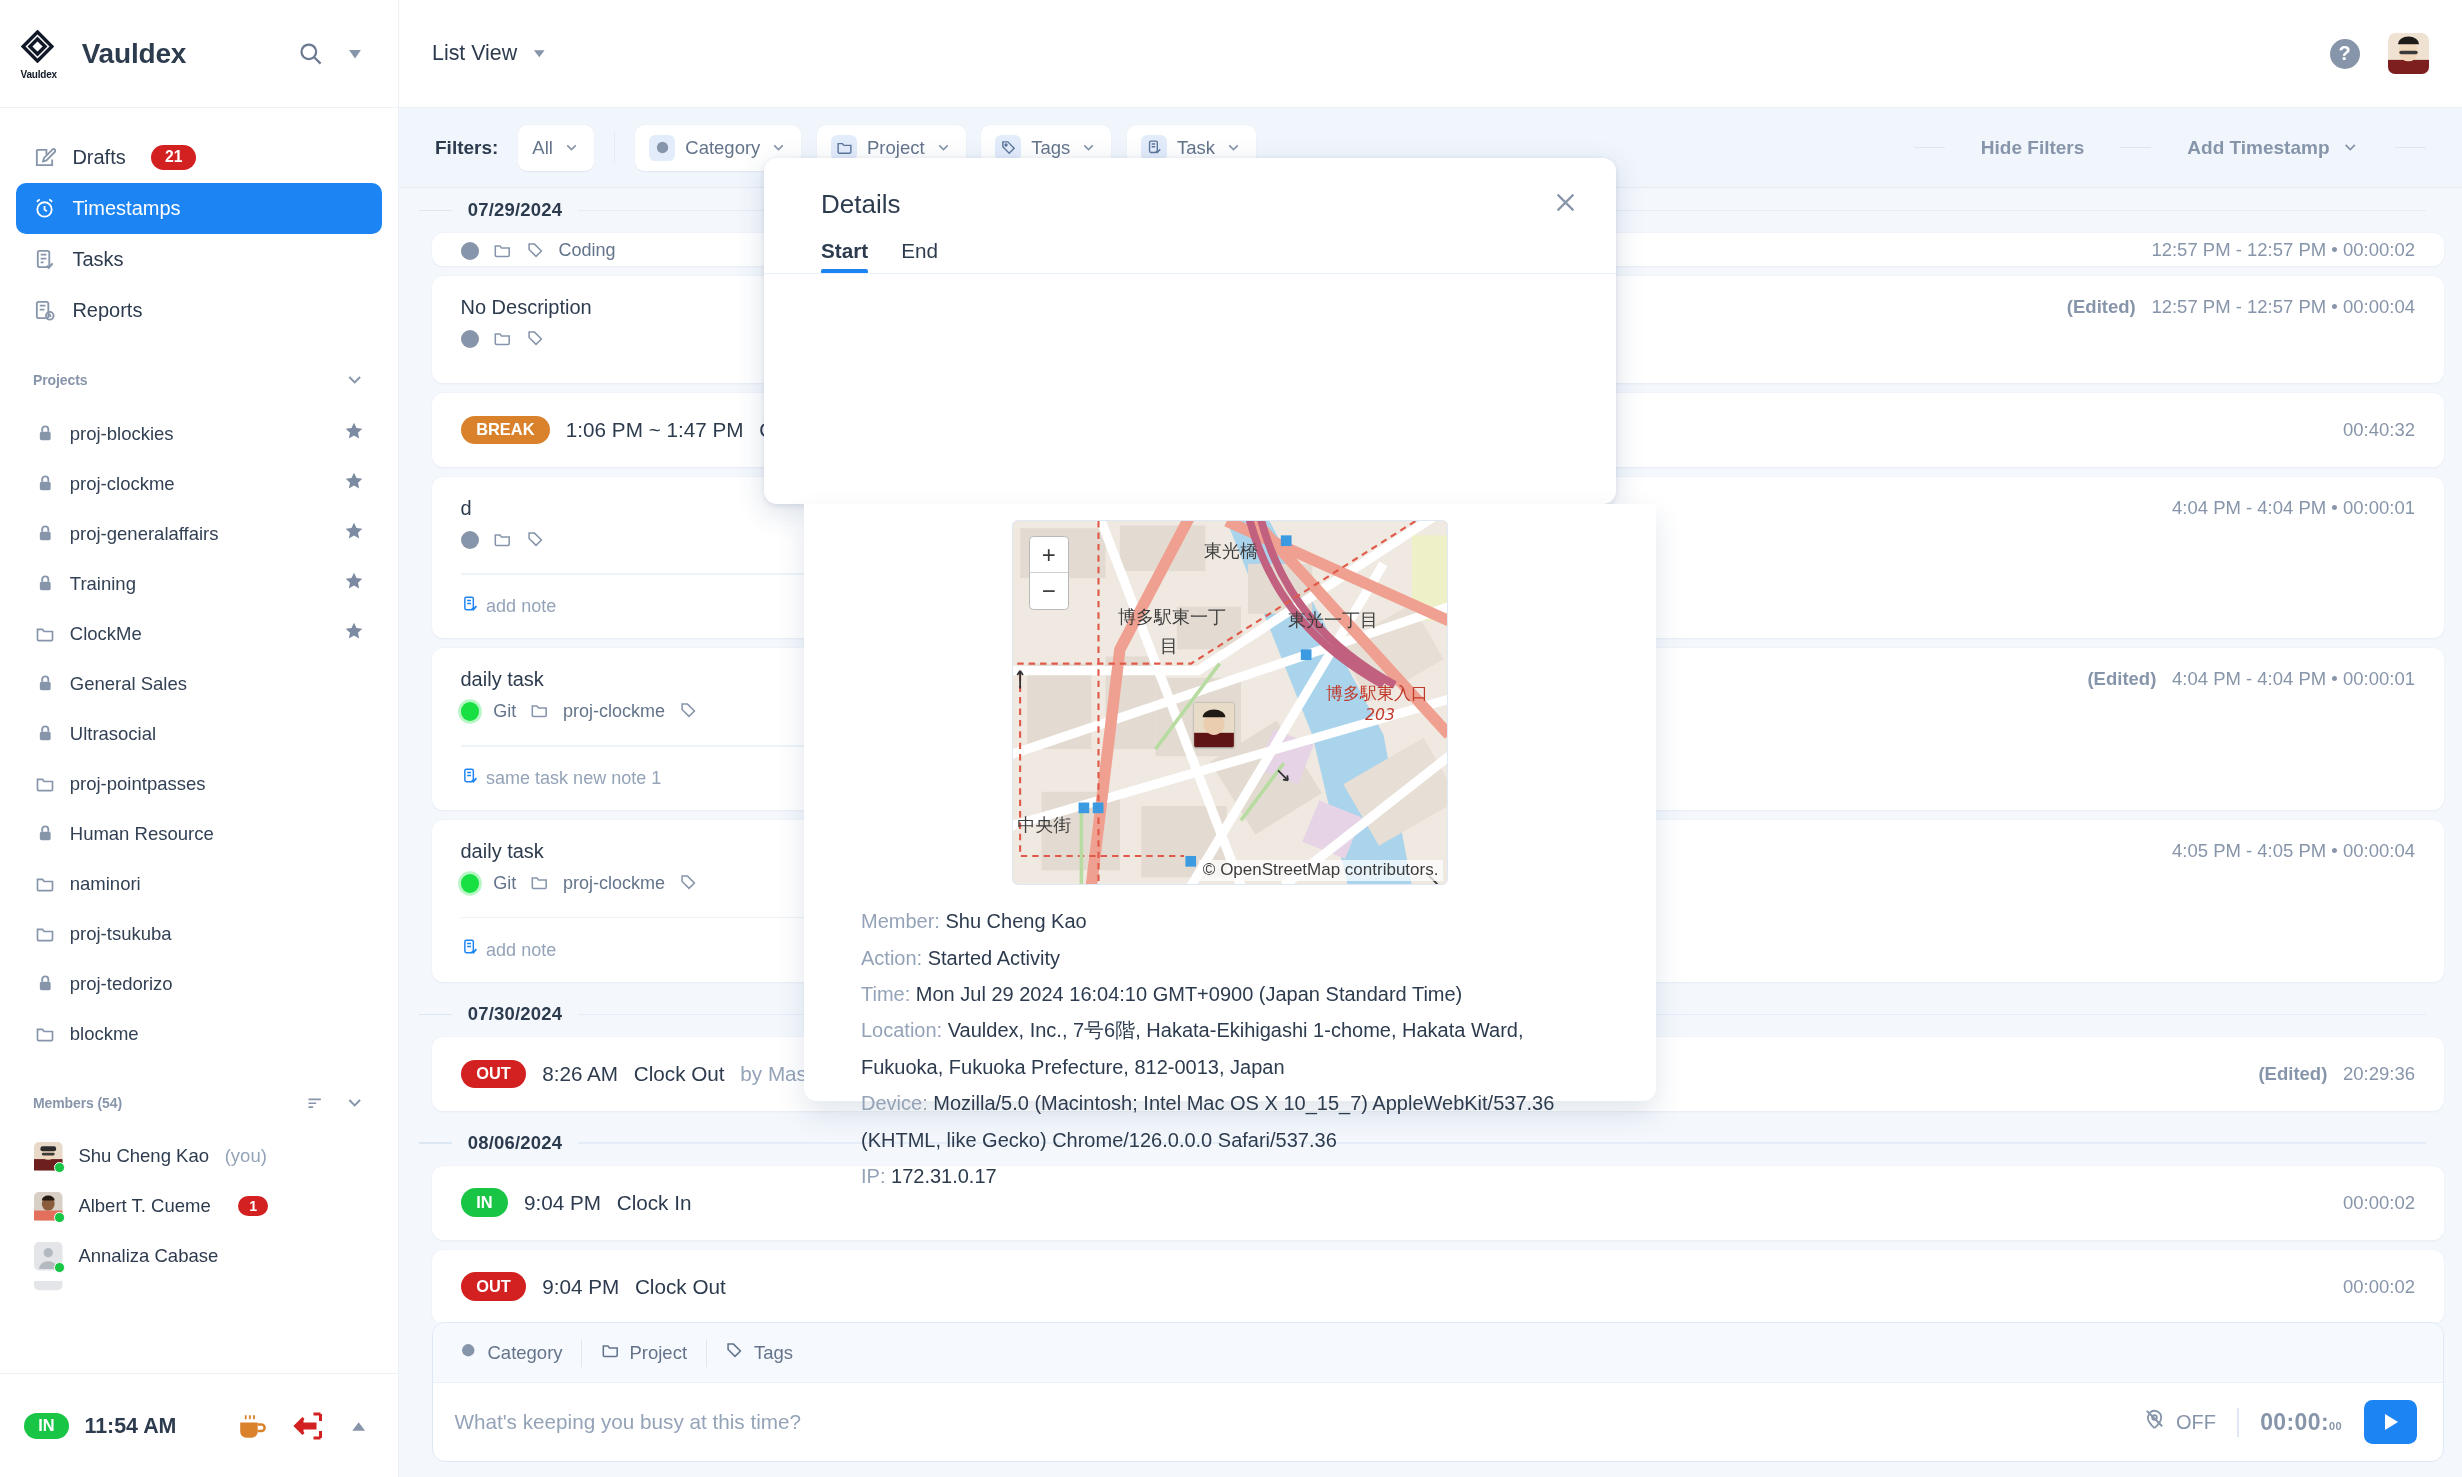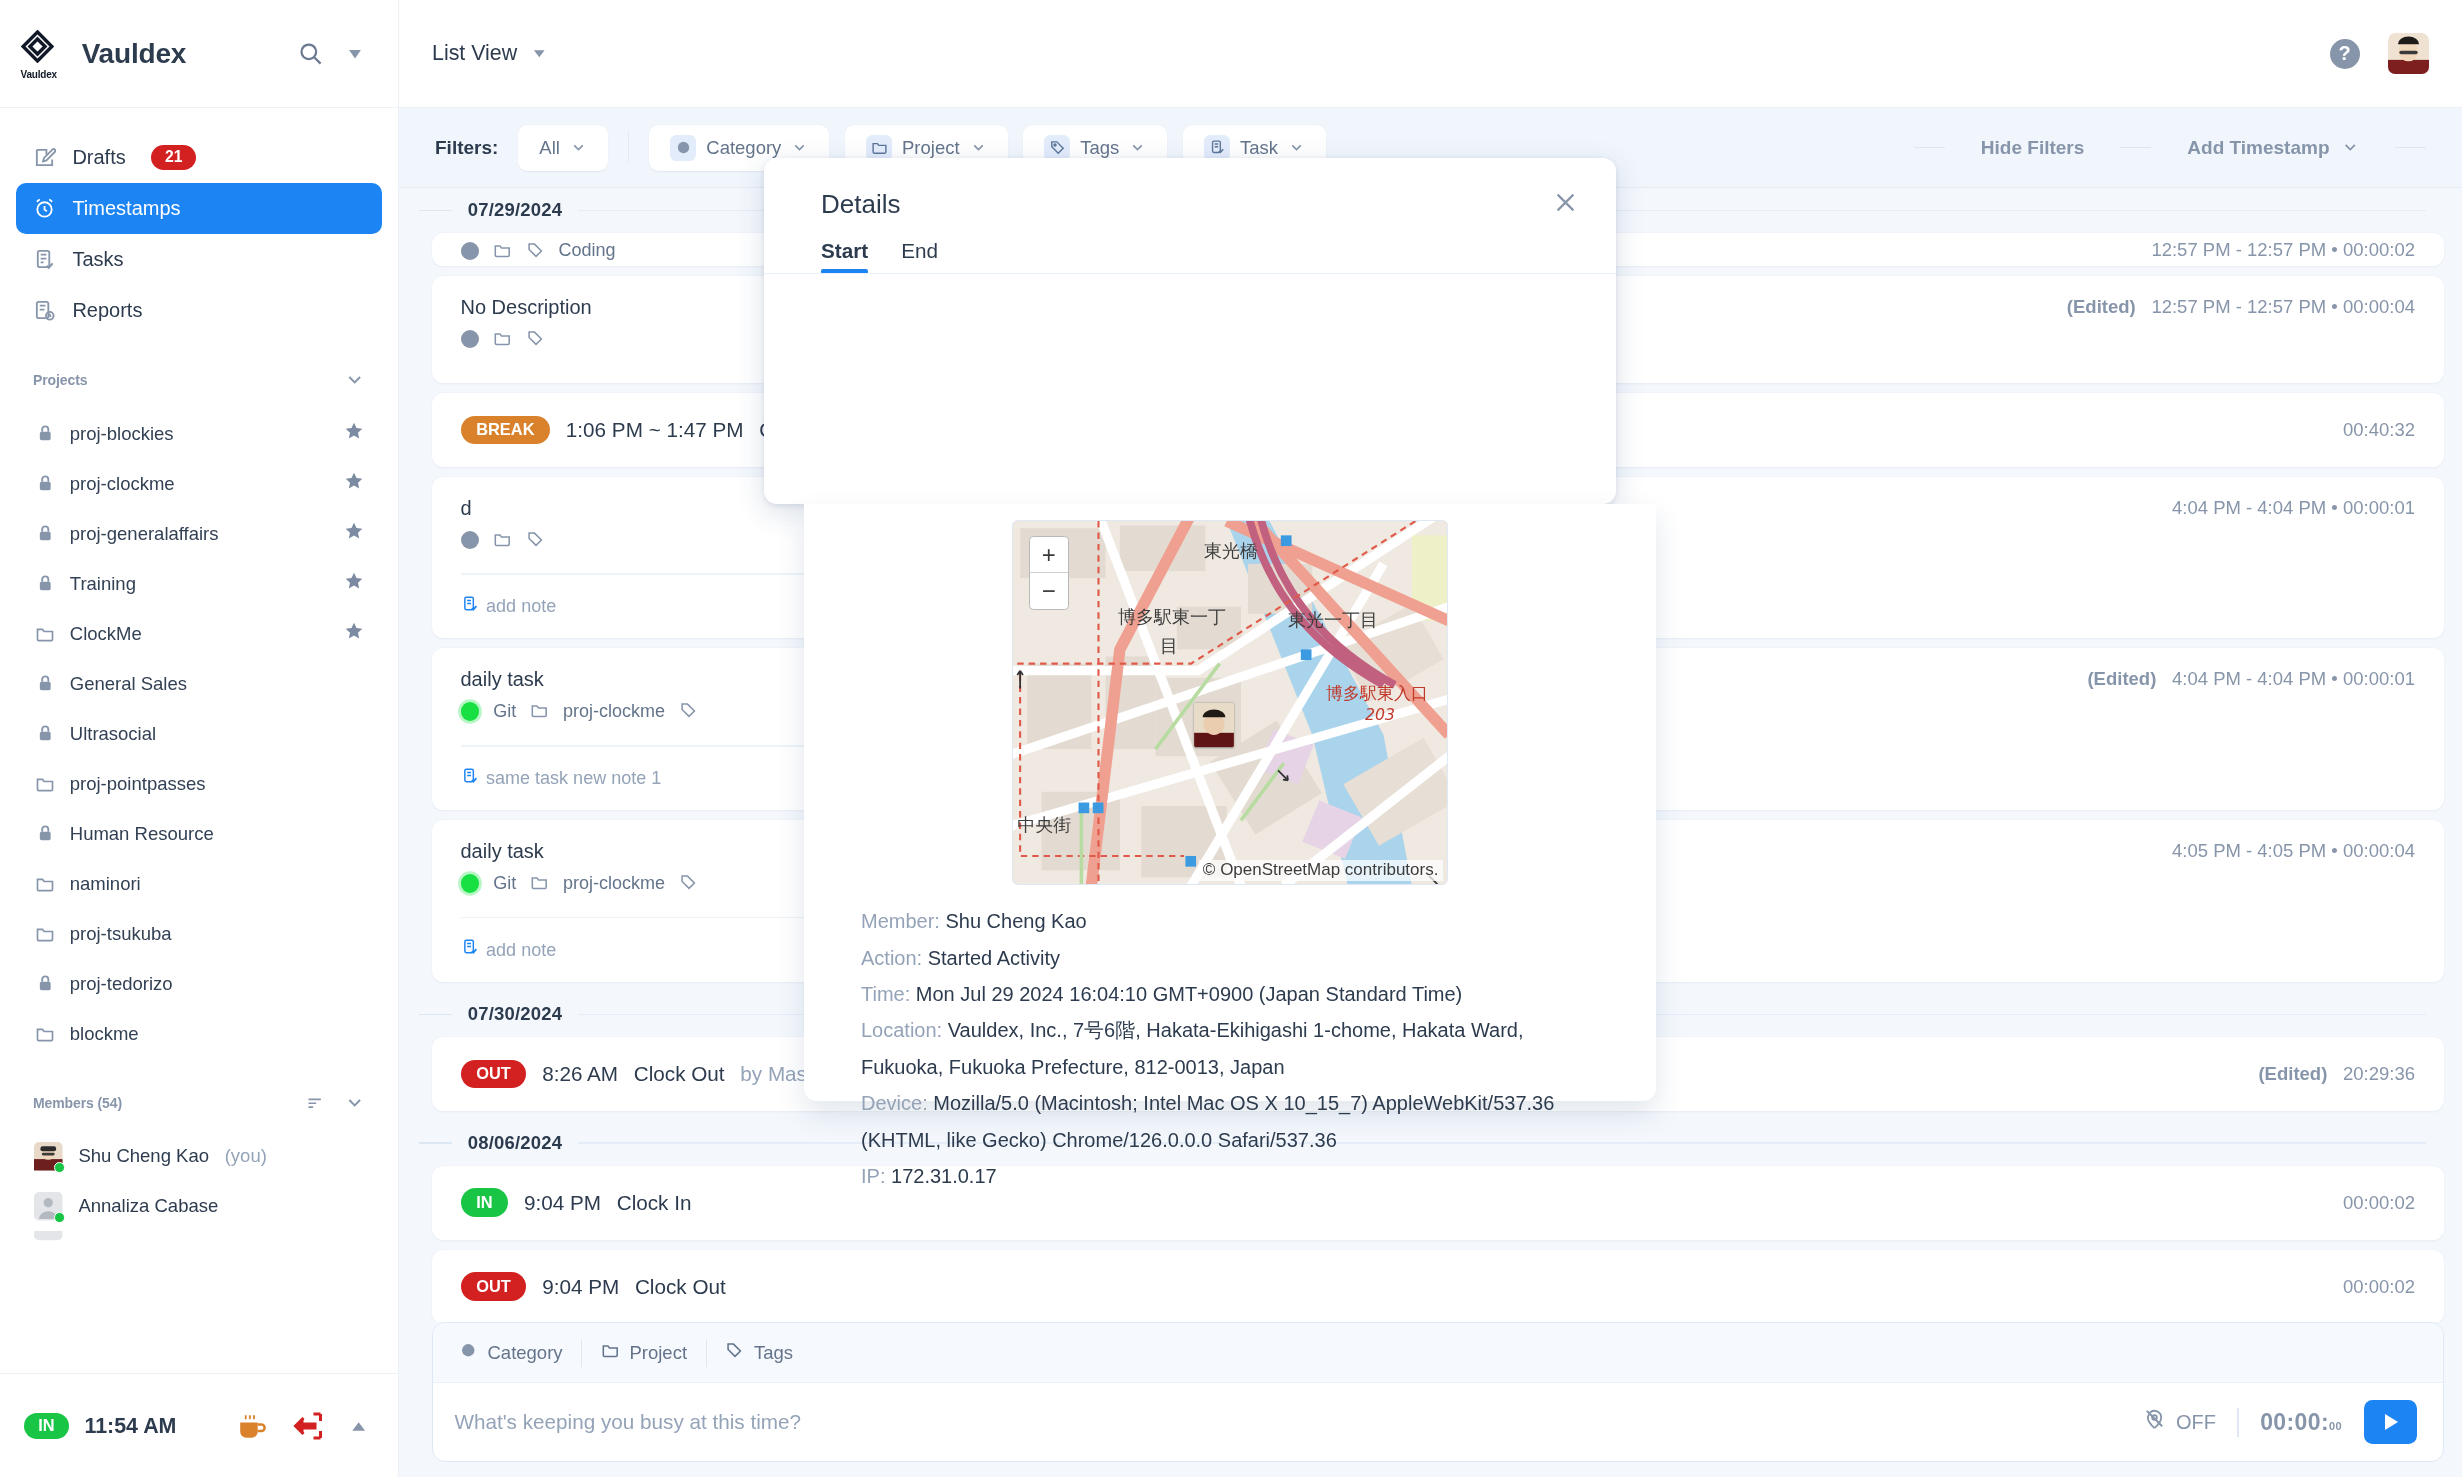--- a/index.html
+++ b/index.html
@@ -109,21 +109,21 @@
   .avatar-lg { width:41px; height:41px; border-radius:7.1px; overflow:hidden; cursor:pointer; }
 
   .filterbar {
     height: 80px; flex:0 0 80px; background:#f1f6fc;
     display:flex; align-items:center; padding: 0 28.5px 0 36px; gap: 15.7px;
     border-bottom:0.7px solid #e4ecf6;
   }
   .filters-label { font-size:19px; font-weight:700; color:#2d3b4e; margin-right:4.3px;}
   .pill {
     background:#fff; border-radius:9.3px; height:46px;
-    display:flex; align-items:center; gap:10px; padding: 0 21px;
+    display:flex; align-items:center; gap:10px; padding: 0 14px;
     font-size:18.5px; color:#64748b; cursor:pointer;
     box-shadow: 0 0.7px 1.4px rgba(15,40,80,.07);
   }
   .pill .sq {
     width:26px;height:26px;border-radius:6.4px;background:#e3ecfb;
     display:flex;align-items:center;justify-content:center; flex:0 0 26px;
   }
   .vsep { width:1.4px; height:31px; background:#e2eaf4; margin: 0 4.3px; }
   .fb-right { margin-left:auto; display:flex; align-items:center; gap:36px; padding-right: 7.1px;}
   .fb-dash { width:31px; height:1.4px; background:#dbe6f3;}
@@ -486,20 +486,33 @@
               <rect x="11" y="15" width="18" height="4" rx="2" fill="#3b3b3b"></rect>
             </svg>
           <span class="dot"></span>
         </span>
         <span class="mem-name">Shu Cheng Kao</span>
         <span class="mem-name mem-you">(you)</span>
       </div>
       <div class="mem-item">
         <span class="avatar-sm">
           <svg width="28.5" height="28.5" viewBox="0 0 40 40">
+              <rect width="40" height="40" rx="7" fill="#d8cfc6"></rect>
+              <rect y="26" width="40" height="14" fill="#e2705c"></rect>
+              <circle cx="20" cy="17" r="9" fill="#8a5c3c"></circle>
+              <path d="M11 12 a9 7 0 0 1 18 0 z" fill="#241a12"></path>
+            </svg>
+          <span class="dot"></span>
+        </span>
+        <span class="mem-name">Albert T. Cueme</span>
+        <span class="mem-badge">1</span>
+      </div>
+      <div class="mem-item">
+        <span class="avatar-sm">
+          <svg width="28.5" height="28.5" viewBox="0 0 40 40">
               <rect width="40" height="40" rx="7" fill="#e3e5e8"></rect>
               <circle cx="20" cy="15" r="6.5" fill="#b4b9c0"></circle>
               <path d="M7 38 a13 11 0 0 1 26 0z" fill="#b4b9c0"></path>
             </svg>
           <span class="dot"></span>
         </span>
         <span class="mem-name">Annaliza Cabase</span>
       </div>
       <div class="mem-partial">
         <span class="avatar-sm">

